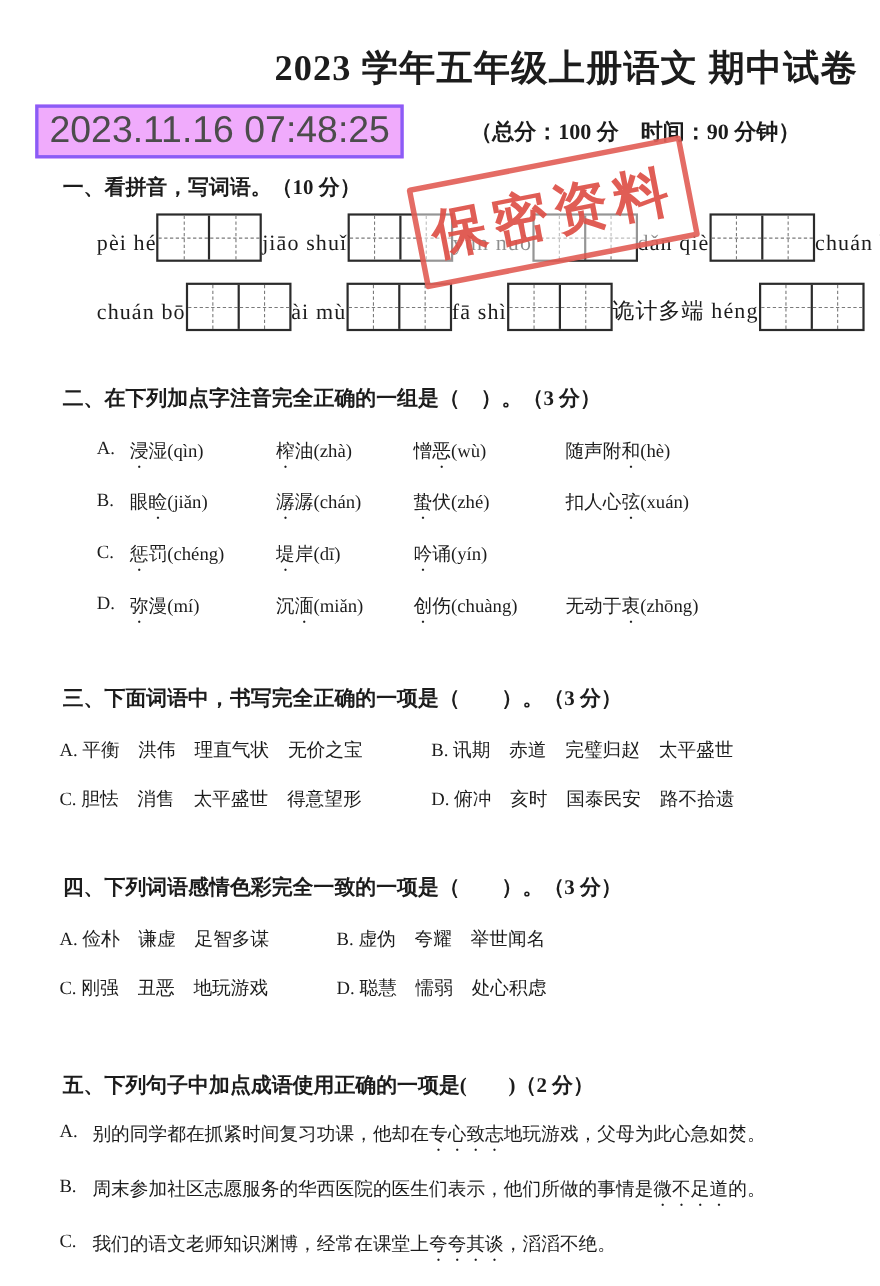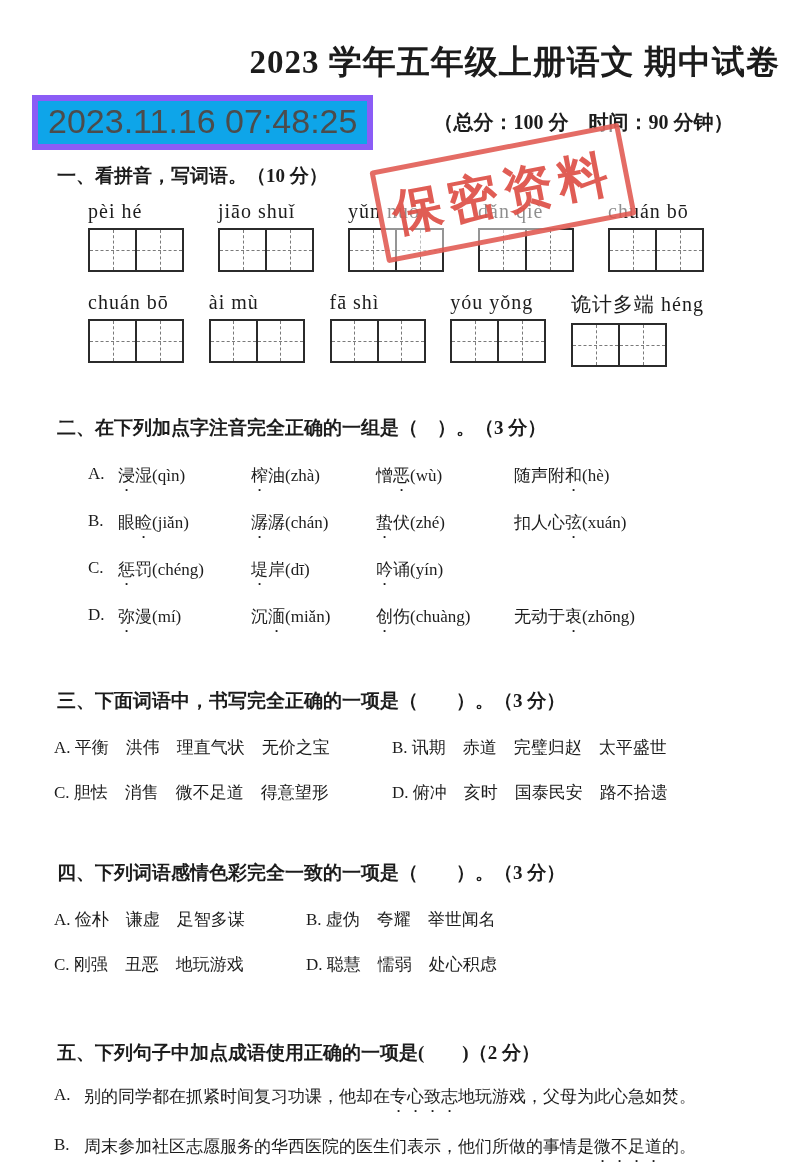--- a/index.html
+++ b/index.html
@@ -6,38 +6,38 @@
   body{
     width:800px;height:1169px;position:relative;overflow:hidden;
     background:#ffffff;color:#1c1c1c;
     font-family:"Liberation Serif","DejaVu Serif",serif;
   }
   .page-title{
     text-align:right;font-size:33px;font-weight:bold;
     margin:40px 20px 0;letter-spacing:1px;white-space:nowrap;
   }
   .header-row{display:flex;align-items:center;margin:10px 0 0 32px;}
-  .ts-box{border:6px solid #8b5cf6;padding:1px 10px 3px;background:#0ea5e9;}
+  .ts-box{border:3px solid #8b5cf6;padding:1px 10px 3px;background:#f0abfc;}
   .ts-text{
     font-family:"Liberation Sans","DejaVu Sans",sans-serif;
     font-size:34px;color:#4c4c4c;white-space:nowrap;
   }
   .exam-info{font-size:20px;font-weight:bold;margin-left:60px;white-space:nowrap;}
 
   .sec-heading{font-size:19px;font-weight:bold;margin:0 0 0 57px;white-space:nowrap;}
   .sh1{margin-top:13px;}
   .sh2{margin-top:48px;}
   .sh3{margin-top:52px;}
   .sh4{margin-top:56px;}
   .sh5{margin-top:64px;}
 
   .pinyin-row{display:flex;justify-content:space-between;padding:0 96px 0 88px;}
   .pr1{margin-top:11px;}
   .pr2{margin-top:19px;}
-  .pinyin-col{display:flex;flex-direction:column;align-items:flex-start;}
+  .pinyin-col{display:flex;flex-direction:row;align-items:flex-end;}
   .pinyin-label{font-size:20px;letter-spacing:1px;margin-bottom:5px;white-space:nowrap;}
   .tian-box{display:flex;border:2px solid #2b2b2b;background:#fff;}
   .tian-cell{width:45px;height:40px;position:relative;}
   .tian-cell + .tian-cell{border-left:2px solid #2b2b2b;}
   .tian-cell::before{content:"";position:absolute;left:50%;top:0;bottom:0;border-left:1px dashed #7a7a7a;}
   .tian-cell::after{content:"";position:absolute;top:50%;left:0;right:0;border-top:1px dashed #7a7a7a;}
 
   .stamp{
     position:absolute;left:376px;top:146px;width:244px;height:84px;z-index:6;
     border:5px solid rgba(223,82,74,0.85);border-radius:3px;
@@ -135,27 +135,20 @@
   </div>
   <div class="pinyin-col">
     <span class="pinyin-label">ài mù</span>
     <div class="tian-box">
         <div class="tian-cell"></div>
         <div class="tian-cell"></div>
       </div>
   </div>
   <div class="pinyin-col">
     <span class="pinyin-label">fā shì</span>
-    <div class="tian-box">
-        <div class="tian-cell"></div>
-        <div class="tian-cell"></div>
-      </div>
-  </div>
-  <div class="pinyin-col">
-    <span class="pinyin-label">yóu yǒng</span>
     <div class="tian-box">
         <div class="tian-cell"></div>
         <div class="tian-cell"></div>
       </div>
   </div>
   <div class="pinyin-col">
     <span class="pinyin-label">诡计多端 héng</span>
     <div class="tian-box">
         <div class="tian-cell"></div>
         <div class="tian-cell"></div>
@@ -194,21 +187,21 @@
   </div>
 </div>
 
 <div class="sec-heading sh3">三、下面词语中，书写完全正确的一项是（　　）。（3 分）</div>
 <div class="word-rows">
   <div class="word-row">
     <span class="s3-left">A. 平衡　洪伟　理直气状　无价之宝</span>
     <span>B. 讯期　赤道　完璧归赵　太平盛世</span>
   </div>
   <div class="word-row">
-    <span class="s3-left">C. 胆怯　消售　微不足道　得意望形</span>
+    <span class="s3-left">C. 胆怯　消售　太平盛世　得意望形</span>
     <span>D. 俯冲　亥时　国泰民安　路不拾遗</span>
   </div>
 </div>
 
 <div class="sec-heading sh4">四、下列词语感情色彩完全一致的一项是（　　）。（3 分）</div>
 <div class="word-rows">
   <div class="word-row">
     <span class="s4-left">A. 俭朴　谦虚　足智多谋</span>
     <span>B. 虚伪　夸耀　举世闻名</span>
   </div>

